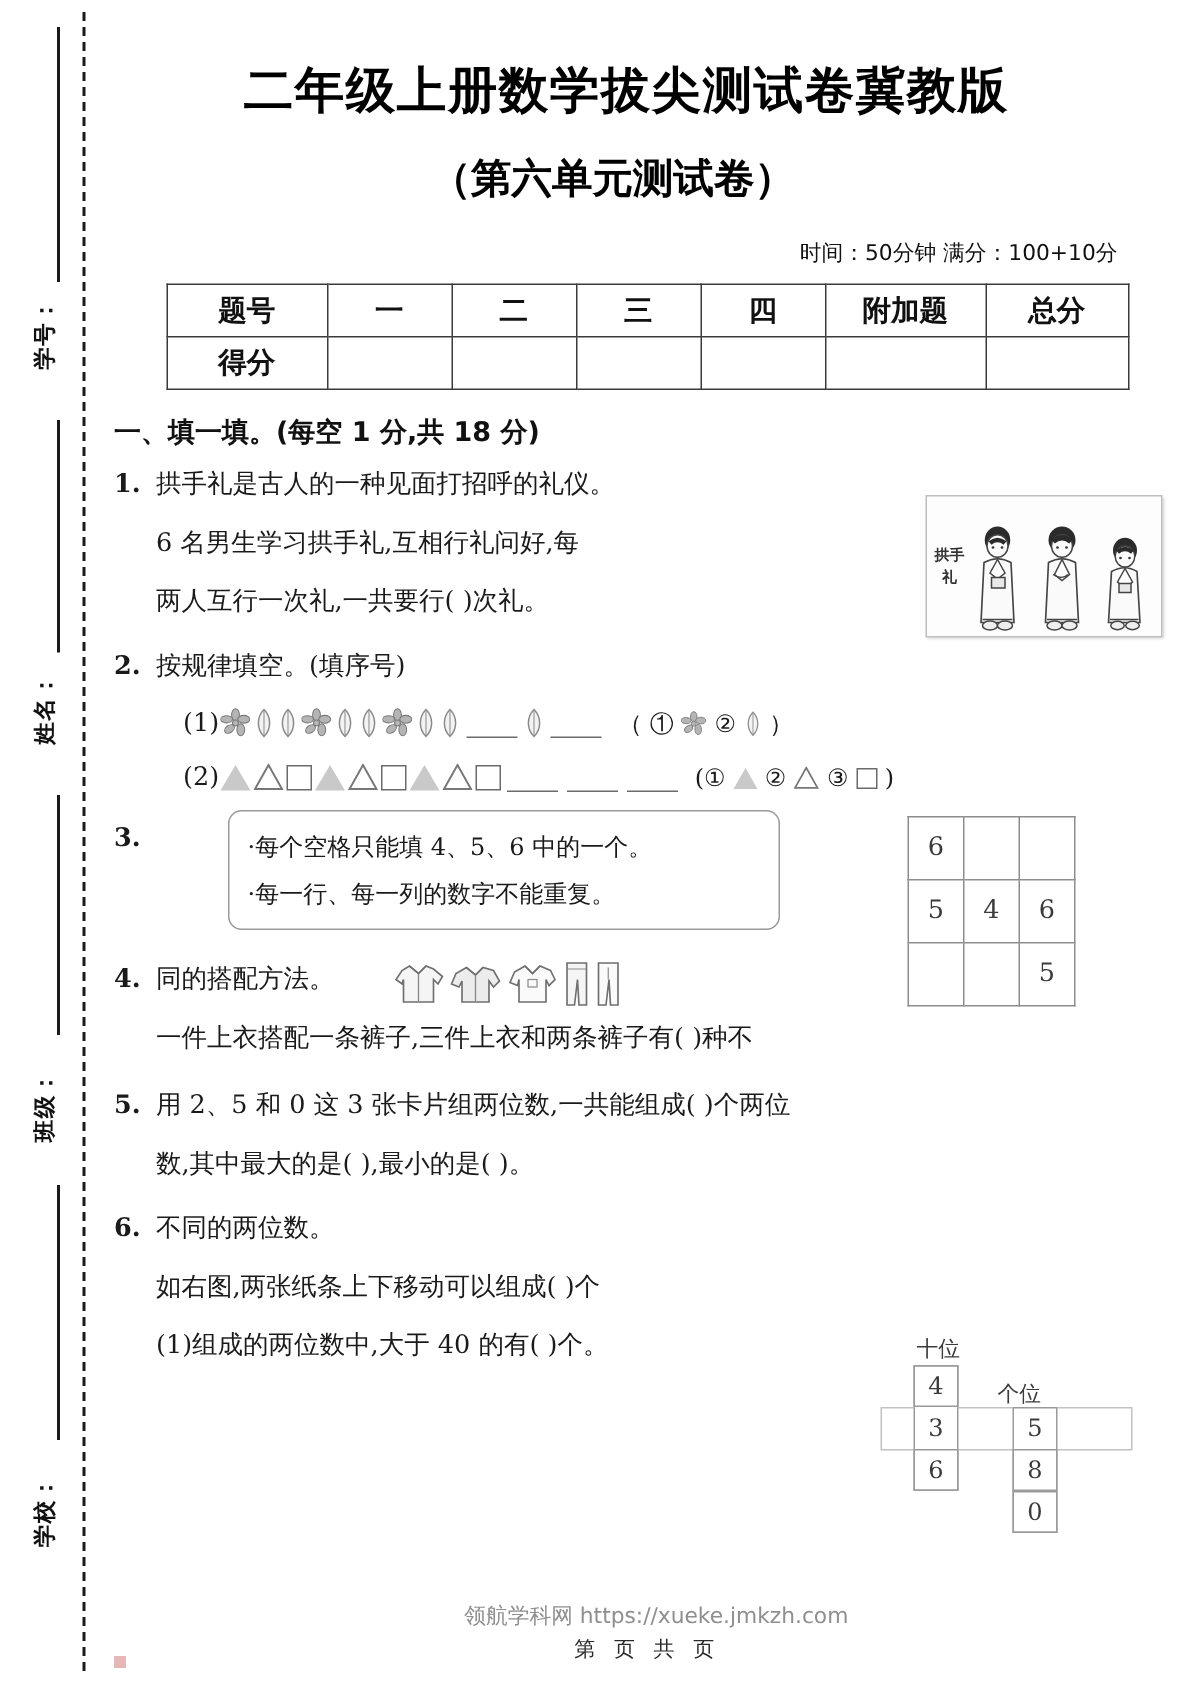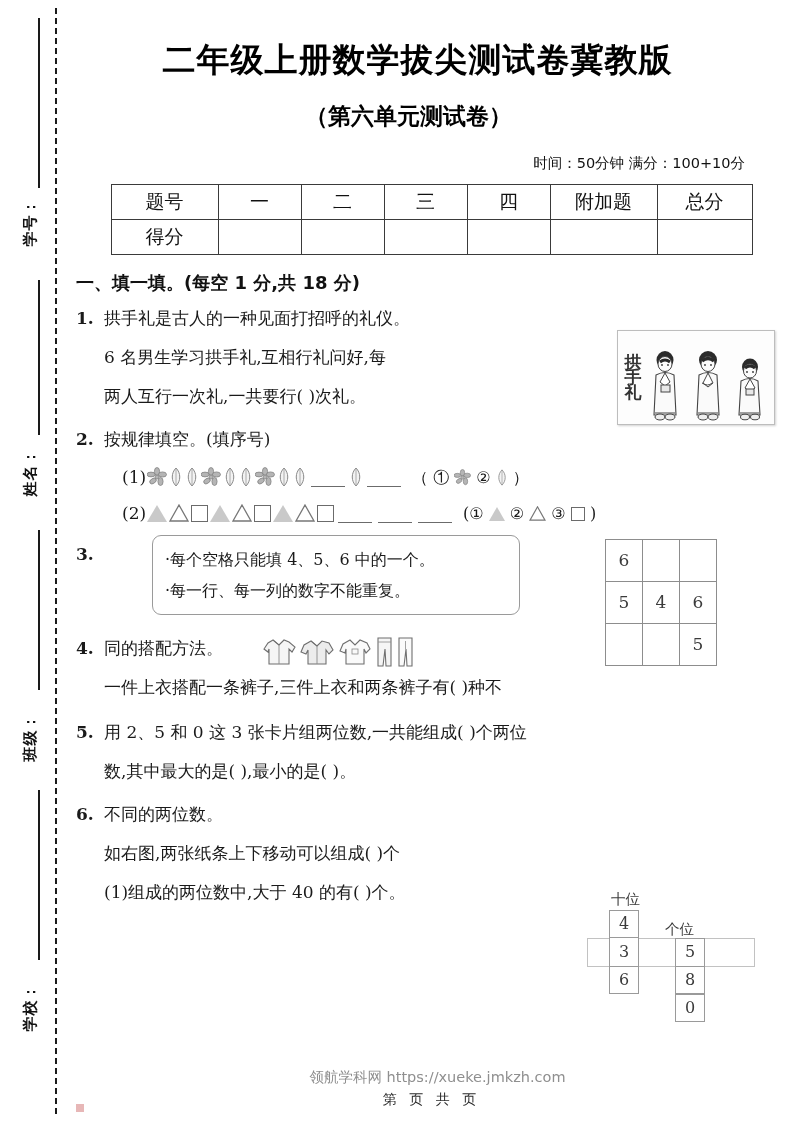--- a/index.html
+++ b/index.html
@@ -66,21 +66,21 @@
     font-size: 33px;
     font-weight: 700;
     letter-spacing: 1px;
     font-family: "DejaVu Sans", "Liberation Sans", sans-serif;
     color: #000;
     padding-right: 28px;
   }
   #title-sub {
     margin: 18px 0 0 0;
     text-align: center;
-    font-size: 23px;
+    font-size: 27px;
     font-weight: 700;
     font-family: "DejaVu Sans", "Liberation Sans", sans-serif;
     color: #000;
     padding-right: 46px;
   }
 
   #exam-meta {
     margin: 22px 48px 11px 0;
     text-align: right;
     font-size: 14.5px;
@@ -94,21 +94,21 @@
     width: 610px;
     border-collapse: collapse;
     table-layout: fixed;
   }
   #score-table td {
     border: 1.4px solid #3a3a3a;
     height: 32px;
     text-align: center;
     vertical-align: middle;
     font-size: 19px;
-    font-weight: 400;
+    font-weight: 700;
     font-family: "DejaVu Sans", "Liberation Sans", sans-serif;
     color: #111;
   }
   #score-table td.lead { width: 104px; }
   #score-table td.num  { width: 80px; }
   #score-table td.extra { width: 104px; }
   #score-table td.total { width: 92px; }
 
   
   .section-head {
@@ -149,21 +149,21 @@
     border: 1px solid #bdbdbd;
     background: #fdfdfd;
     box-shadow: 1px 1px 2px rgba(0,0,0,.18);
     display: flex;
     align-items: center;
     padding: 3px 4px;
     box-sizing: border-box;
   }
   #pic-gongshouli .vtext {
     width: 22px;
-    font-size: 17px;
+    font-size: 10px;
     line-height: 15px;
     text-align: center;
     color: #333;
     font-family: "DejaVu Sans", "Liberation Sans", sans-serif;
     font-weight: 600;
   }
   #pic-gongshouli .figs {
     flex: 1;
     display: flex;
     justify-content: space-around;

